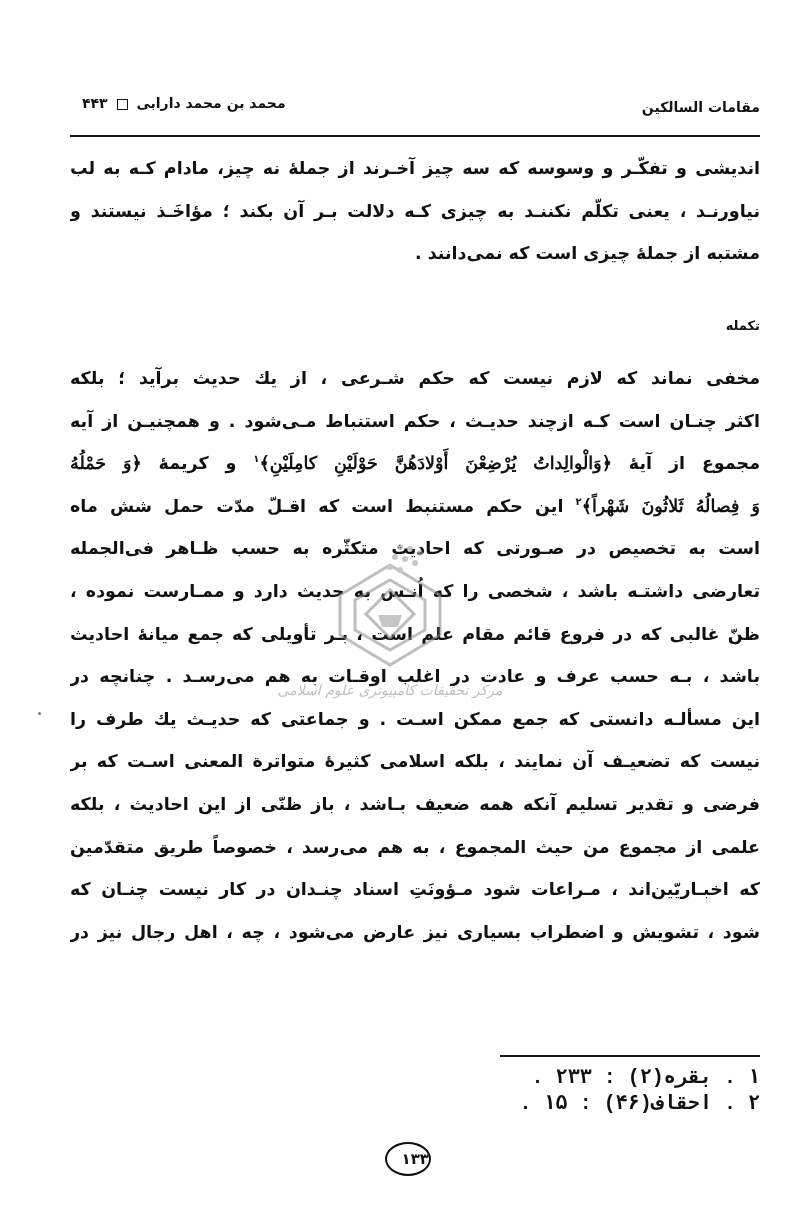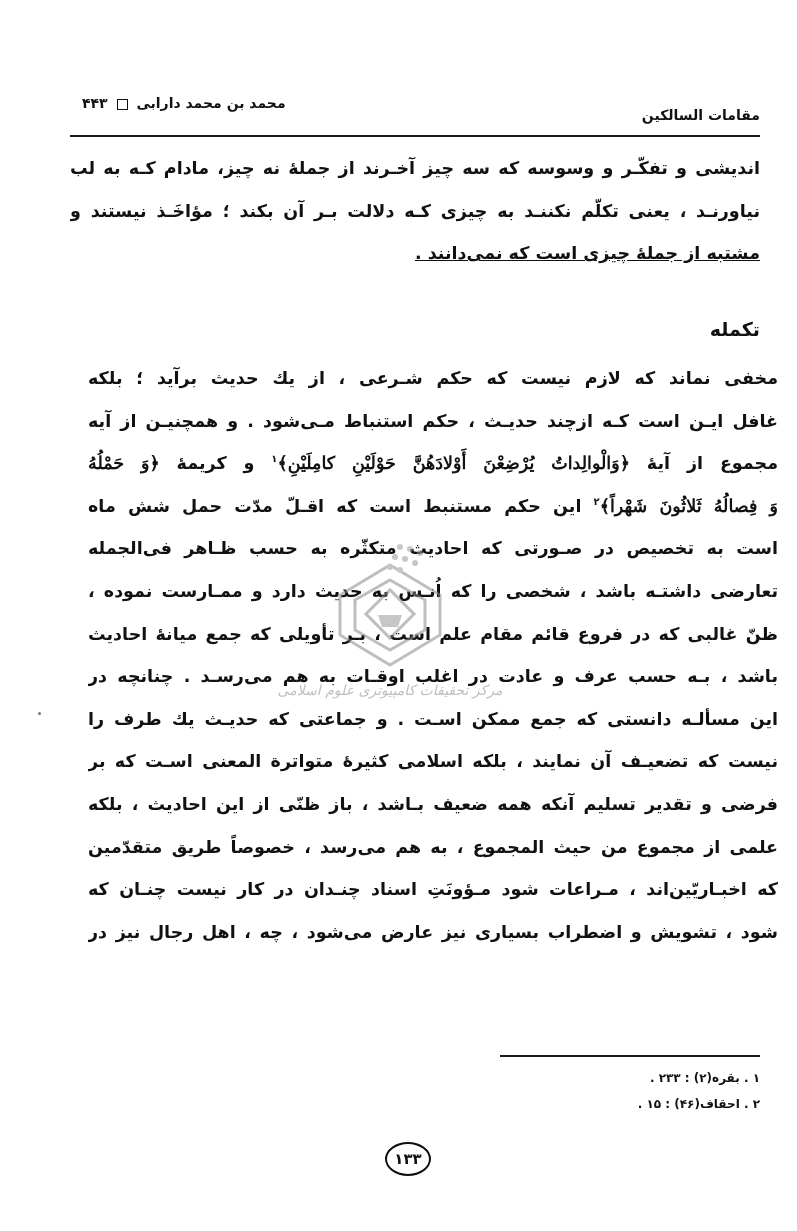--- a/index.html
+++ b/index.html
@@ -29,21 +29,21 @@
       top: 92px;
       height: 22px;
       direction: rtl;
       font-weight: bold;
       font-size: 14px;
       line-height: 22px;
     }
     .header .book-title {
       position: absolute;
       right: 0;
-      top: 12px;
+      top: 4px;
     }
     .header .author-line {
       position: absolute;
       left: 0;
       top: 0;
       direction: rtl;
       white-space: nowrap;
       margin-left: 12px;
     }
     .header .box-glyph {
@@ -75,32 +75,31 @@
       display: block;
       height: 42.6px;
       line-height: 42.6px;
       white-space: nowrap;
       text-align: justify;
       text-align-last: justify;
       overflow: hidden;
     }
     .line.last {
       text-align-last: right;
-      text-decoration: underline;
     }
     .p1 { top: 147px; }
     .section-title {
       position: absolute;
       right: 37px;
       top: 318px;
       font-weight: bold;
-      font-size: 19px;
-      direction: rtl;
-    }
-    .p2 { top: 357px; margin-left: 18px; }
+      font-size: 13px;
+      direction: rtl;
+    }
+    .p2 { top: 357px; }
     .quran {
       font-family: "DejaVu Serif", serif;
     }
     .sup {
       font-size: 10px;
       vertical-align: super;
       line-height: 0;
     }
     
     .footnote-rule {
@@ -110,38 +109,38 @@
       top: 1055px;
       height: 2px;
       background: #1a1a1a;
     }
     .footnotes {
       position: absolute;
       right: 37px;
       top: 1065px;
       direction: rtl;
       font-weight: bold;
-      font-size: 12px;
+      font-size: 20px;
+      font-family: Liberation Mono, monospace;
     }
     .footnote {
       display: block;
       height: 26px;
       line-height: 26px;
       white-space: nowrap;
     }
     
     .page-number {
       position: absolute;
       left: 385px;
       top: 1142px;
       width: 42px;
       height: 30px;
       border: 2px solid #111;
       border-radius: 50%;
-      text-align: center;
       line-height: 30px;
       font-weight: bold;
       font-size: 15px;
       direction: rtl;
     }
     
     .watermark {
       position: absolute;
       left: 270px;
       top: 535px;
@@ -178,21 +177,21 @@
   <div class="para p1">
     <span class="line">اندیشی و تفکّـر و وسوسه که سه چیز آخـرند از جملهٔ نه چیز، مادام کـه به لب</span>
     <span class="line">نیاورنـد ، یعنی تکلّم نکننـد به چیزی کـه دلالت بـر آن بکند ؛ مؤاخَـذ نیستند و</span>
     <span class="line last">مشتبه از جملهٔ چیزی است که نمی‌دانند .</span>
   </div>
 
   <div class="section-title">تکمله</div>
 
   <div class="para p2">
     <span class="line">مخفی نماند که لازم نیست که حکم شـرعی ، از یك حدیث برآید ؛ بلکه</span>
-    <span class="line">غافل ایـن است کـه ازچند حدیـث ، حکم استنباط مـی‌شود . و همچنیـن از آیه</span>
+    <span class="line">اکثر چنـان است کـه ازچند حدیـث ، حکم استنباط مـی‌شود . و همچنیـن از آیه</span>
     <span class="line">
       <span>مجموع از آیهٔ </span><span class="quran">﴿وَالْوالِداتُ یُرْضِعْنَ أَوْلادَهُنَّ حَوْلَیْنِ کامِلَیْنِ﴾</span><span class="sup">۱</span><span> و کریمهٔ </span><span class="quran">﴿وَ حَمْلُهُ</span>
     </span>
     <span class="line">
       <span class="quran">وَ فِصالُهُ ثَلاثُونَ شَهْراً﴾</span><span class="sup">۲</span><span> این حکم مستنبط است که اقـلّ مدّت حمل شش ماه</span>
     </span>
     <span class="line">است به تخصیص   در صـورتی که احادیث متکثّره به حسب ظـاهر فی‌الجمله</span>
     <span class="line">تعارضی داشتـه باشد ، شخصی را که اُنـس به حدیث دارد و ممـارست نموده ،</span>
     <span class="line">ظنّ غالبی که در فروع قائم مقام علم است ، بـر تأویلی که جمع میانهٔ احادیث</span>
     <span class="line">باشد ، بـه حسب عرف و عادت در اغلب اوقـات به هم می‌رسـد . چنانچه در</span>

